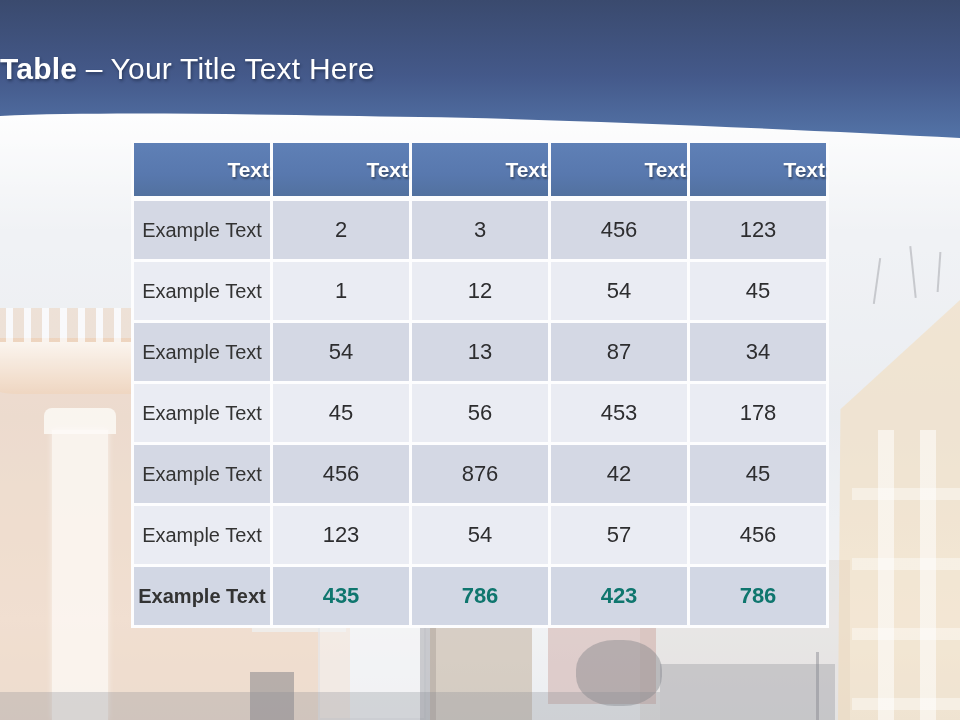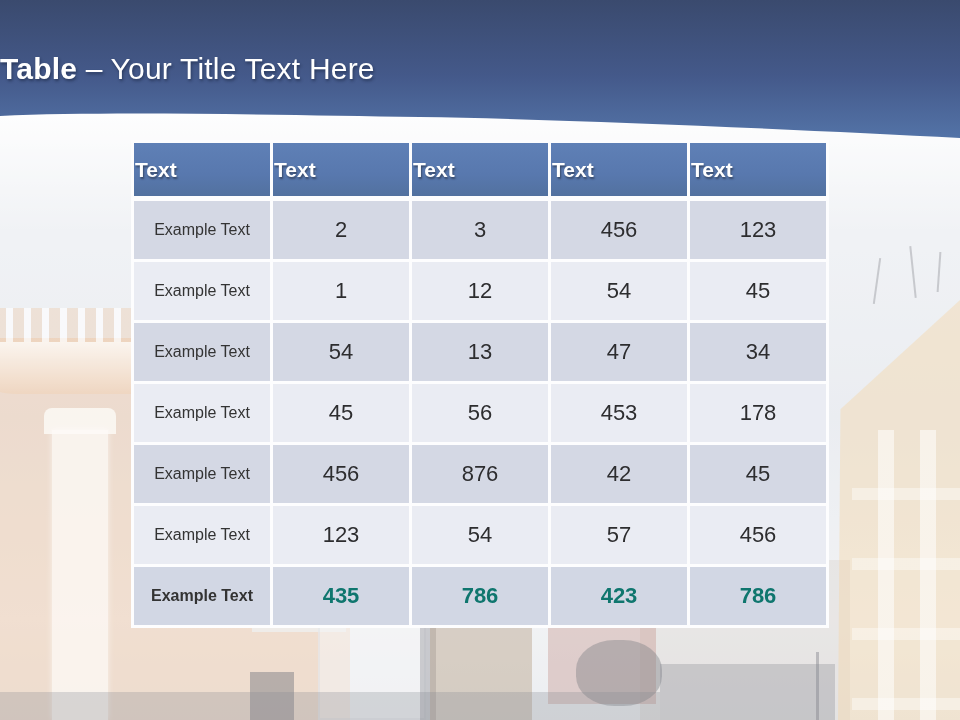--- a/index.html
+++ b/index.html
@@ -60,29 +60,29 @@
   .title .bold{font-weight:bold;}
   
   .data-table{
     position:absolute;left:131px;top:140px;width:698px;
     border-collapse:separate;border-spacing:3px;table-layout:fixed;
     background:#fdfdfe;
   }
   .data-table th{
     height:51px;width:20%;
     background:linear-gradient(180deg,#5f80b6 0%,#5878ae 60%,#52719f 100%);
-    color:#ffffff;font-size:21px;font-weight:bold;text-align:left;
+    color:#ffffff;font-size:21px;font-weight:bold;text-align:right;
     text-shadow:1px 2px 2px rgba(30,35,45,0.55);
     border-bottom:2px solid #fdfdfe;
   }
   .data-table td{
     height:56px;text-align:center;vertical-align:middle;
     color:#2d2d2f;font-size:22px;
   }
-  .data-table td.label{font-size:16px;color:#333;}
+  .data-table td.label{font-size:20px;color:#333;}
   tr.dark  td{background:#d4d8e4;}
   tr.light td{background:#eaecf3;}
   tr.total td{background:#d2d7e4;font-weight:bold;color:#0f766e;}
 </style>
 </head>
 <body>
 
 <div class="slide">
 
   <div class="photo">
@@ -148,21 +148,21 @@
         <td class="label">Example Text</td>
         <td>1</td>
         <td>12</td>
         <td>54</td>
         <td>45</td>
       </tr>
       <tr class="dark">
         <td class="label">Example Text</td>
         <td>54</td>
         <td>13</td>
-        <td>47</td>
+        <td>87</td>
         <td>34</td>
       </tr>
       <tr class="light">
         <td class="label">Example Text</td>
         <td>45</td>
         <td>56</td>
         <td>453</td>
         <td>178</td>
       </tr>
       <tr class="dark">

